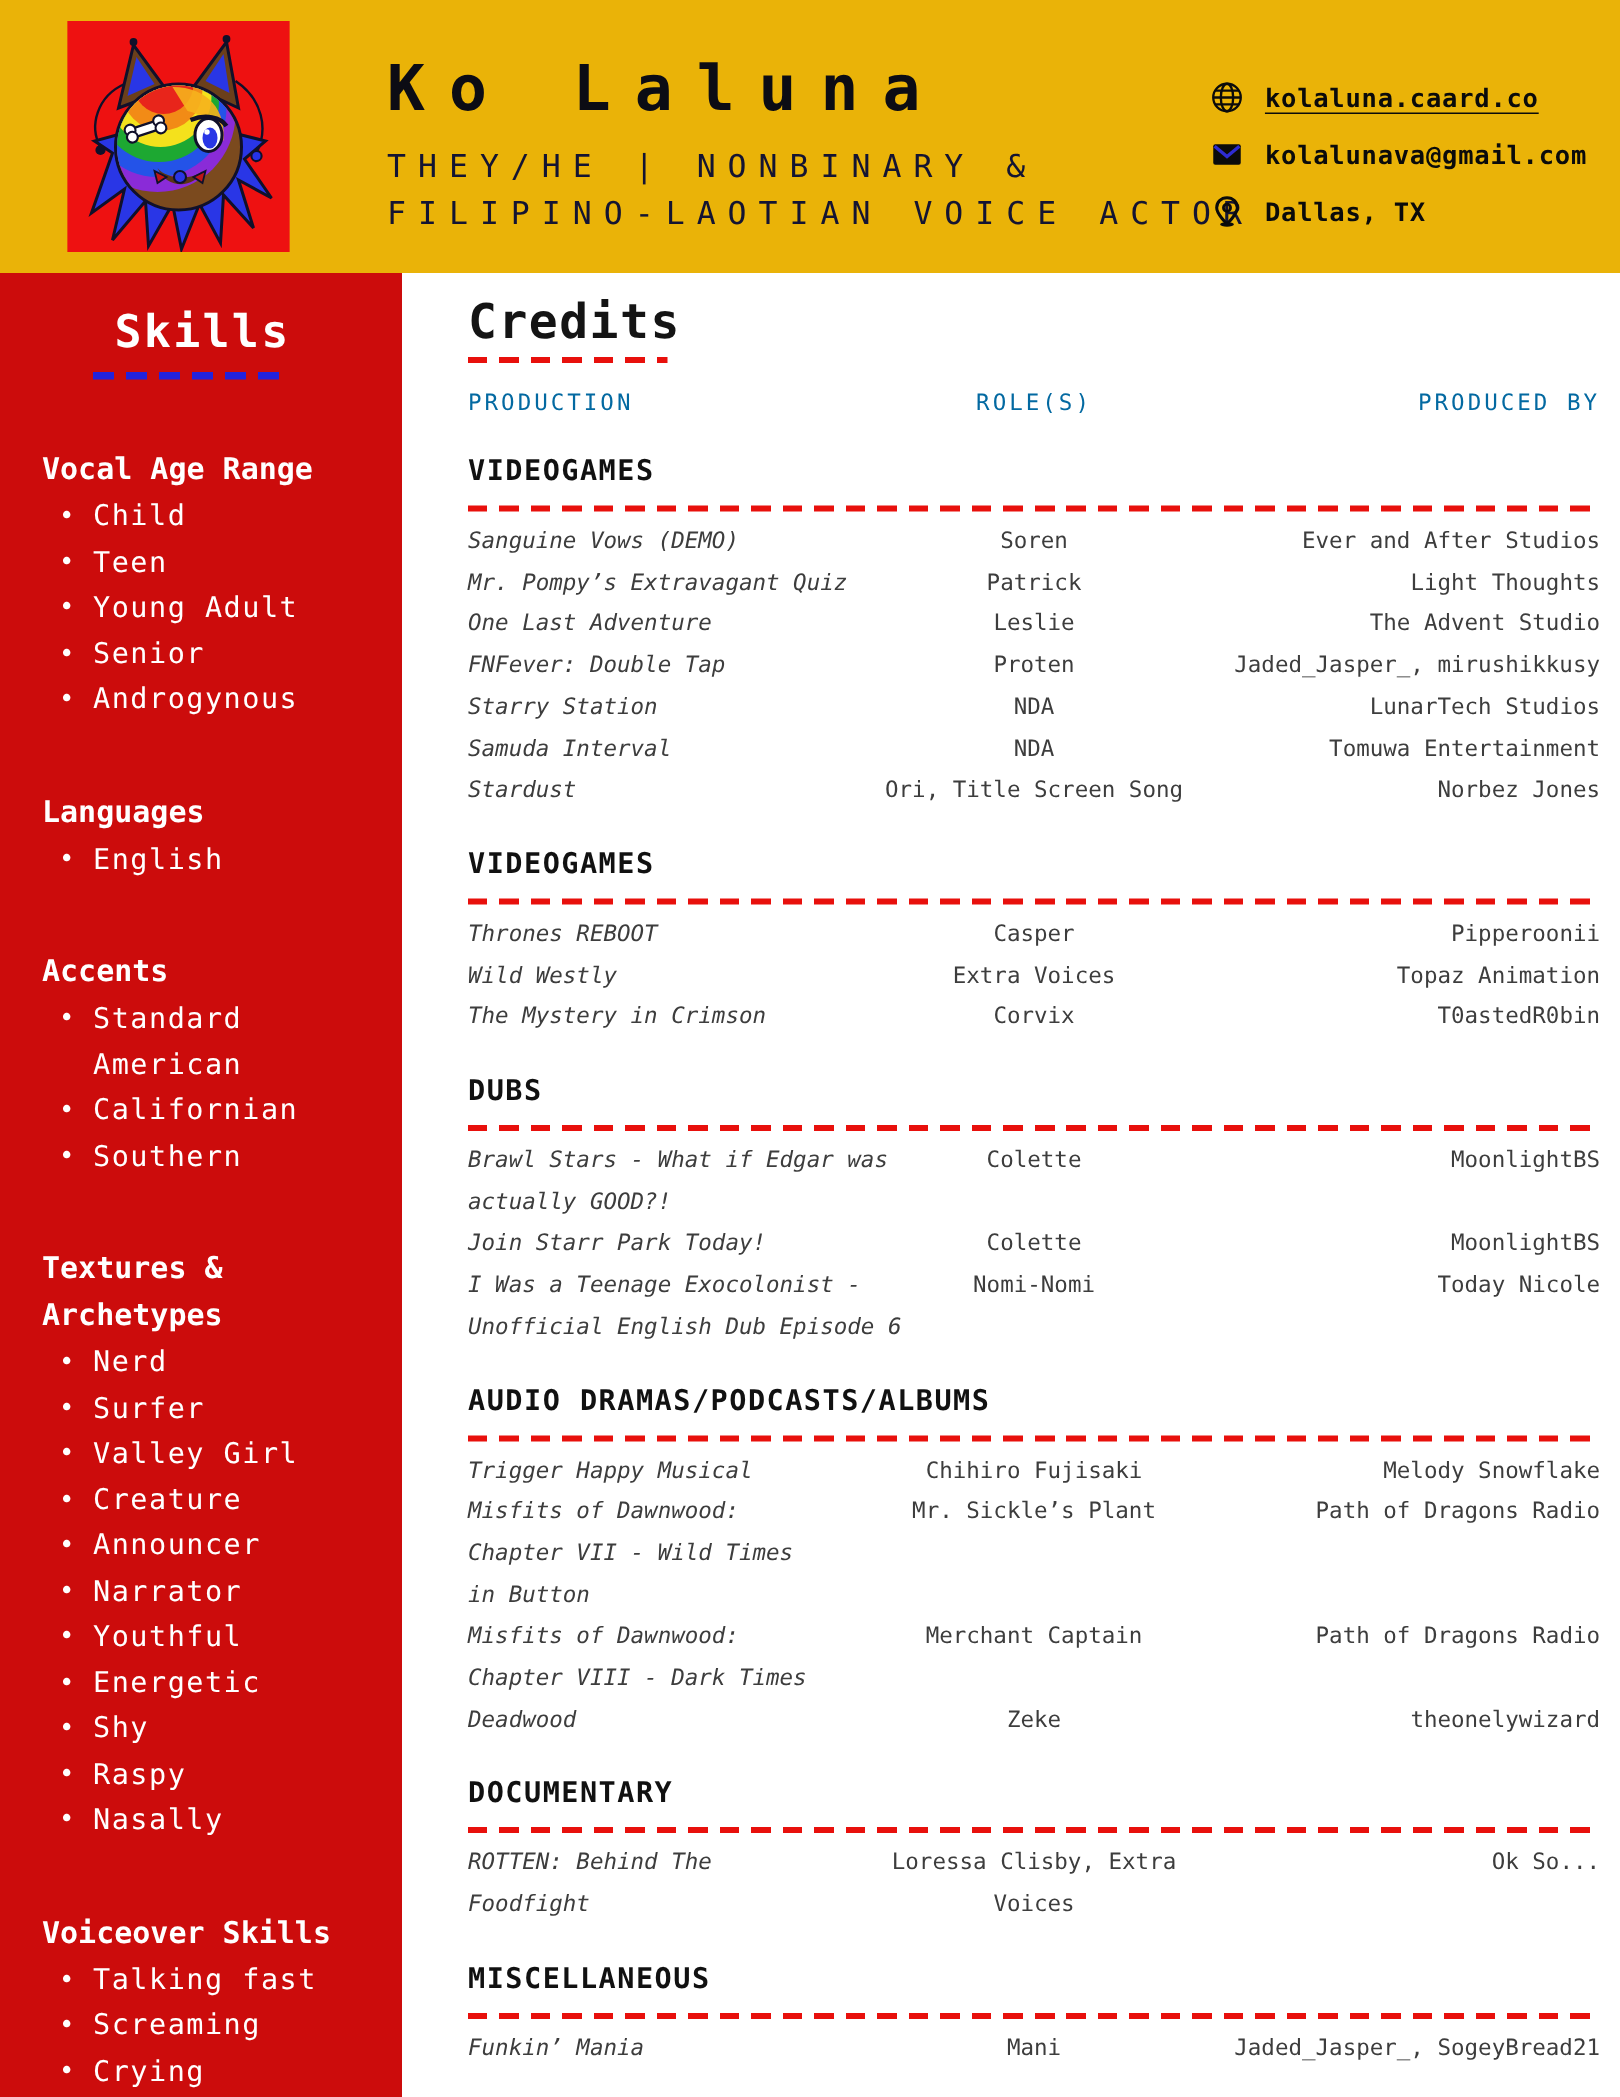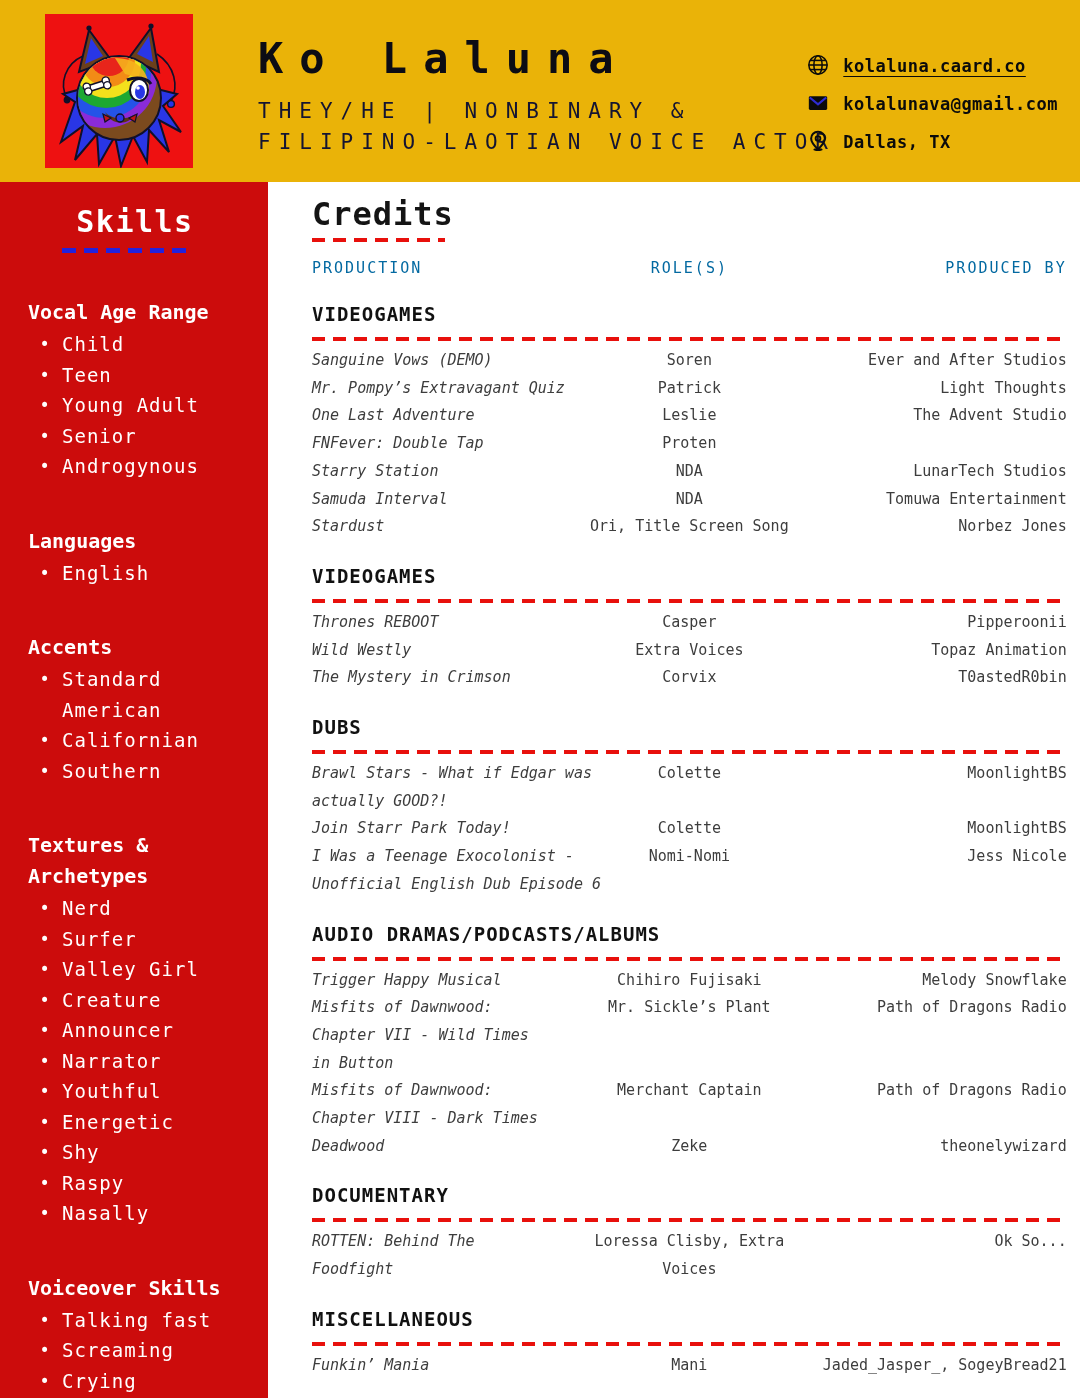--- a/index.html
+++ b/index.html
@@ -365,20 +365,21 @@
 
   <div class="credit-row">
     <div class="cell production">One Last Adventure</div>
     <div class="cell role">Leslie</div>
     <div class="cell producer">The Advent Studio</div>
   </div>
 
   <div class="credit-row">
     <div class="cell production">FNFever: Double Tap</div>
     <div class="cell role">Proten</div>
+    <div class="cell producer">Jaded_Jasper_, mirushikkusy</div>
   </div>
 
   <div class="credit-row">
     <div class="cell production">Starry Station</div>
     <div class="cell role">NDA</div>
     <div class="cell producer">LunarTech Studios</div>
   </div>
 
   <div class="credit-row">
     <div class="cell production">Samuda Interval</div>
@@ -432,21 +433,21 @@
   <div class="credit-row">
     <div class="cell production">Join Starr Park Today!</div>
     <div class="cell role">Colette</div>
     <div class="cell producer">MoonlightBS</div>
   </div>
 
   <div class="credit-row">
     <div class="cell production">I Was a Teenage Exocolonist -
 Unofficial English Dub Episode 6</div>
     <div class="cell role">Nomi-Nomi</div>
-    <div class="cell producer">Jess Nicole</div>
+    <div class="cell producer">Today Nicole</div>
   </div>
 </div>
   </section>
 
   <section class="credit-section">
     <h3>AUDIO DRAMAS/PODCASTS/ALBUMS</h3>
     <div class="section-divider"></div>
     <div class="rows">
   <div class="credit-row">
     <div class="cell production">Trigger Happy Musical</div>

